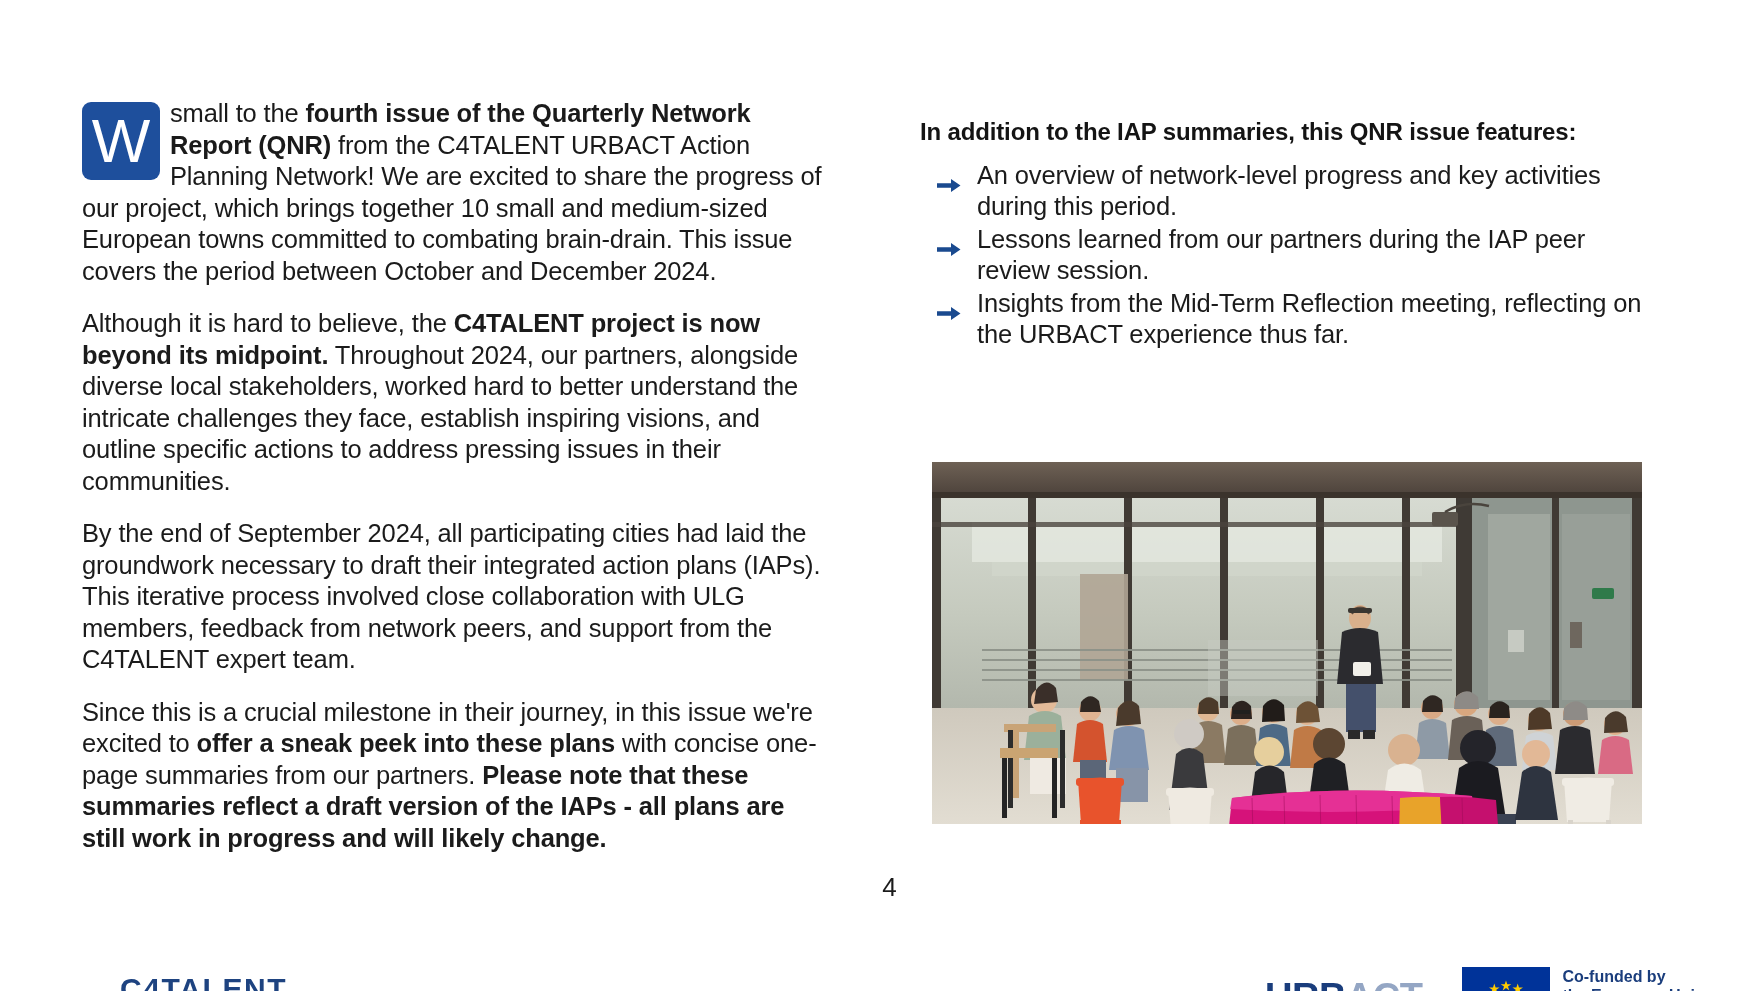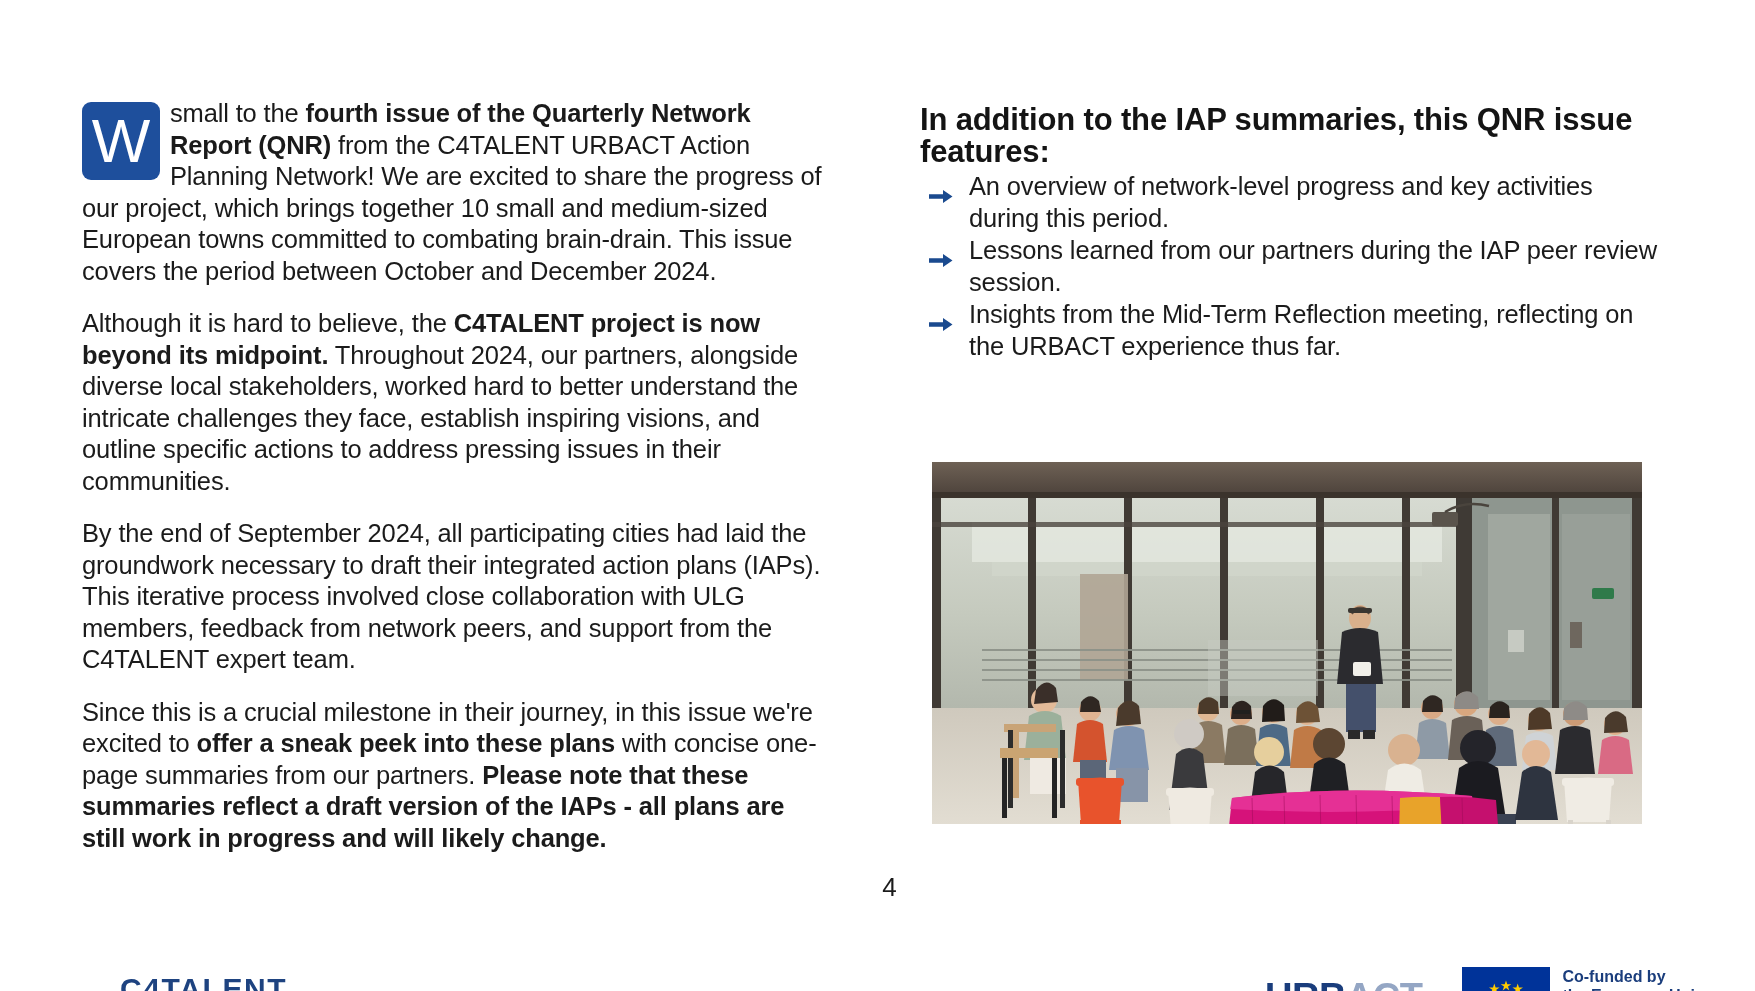--- a/index.html
+++ b/index.html
@@ -64,30 +64,30 @@
   }
   .first-para {
     font-size: 25.5px;
     line-height: 31.5px;
     letter-spacing: -0.15px;
     margin: 0 0 21px 0;
   }
 
   
   .rc-heading {
-    font-size: 31px;
+    font-size: 24px;
     line-height: 31.5px;
     font-weight: 700;
     letter-spacing: -0.15px;
-    margin: 0 0 4px 0;
+    margin: 12px 0 4px 0;
     color: #141414;
   }
   ul.feature-list {
     list-style: none;
-    margin: 4px;
+    margin: 12px;
     padding: 0;
   }
   ul.feature-list li {
     position: relative;
     padding-left: 45px;
     font-size: 25.5px;
     line-height: 31.5px;
     letter-spacing: -0.15px;
     margin-bottom: 1px;
     color: #1b1b1b;

